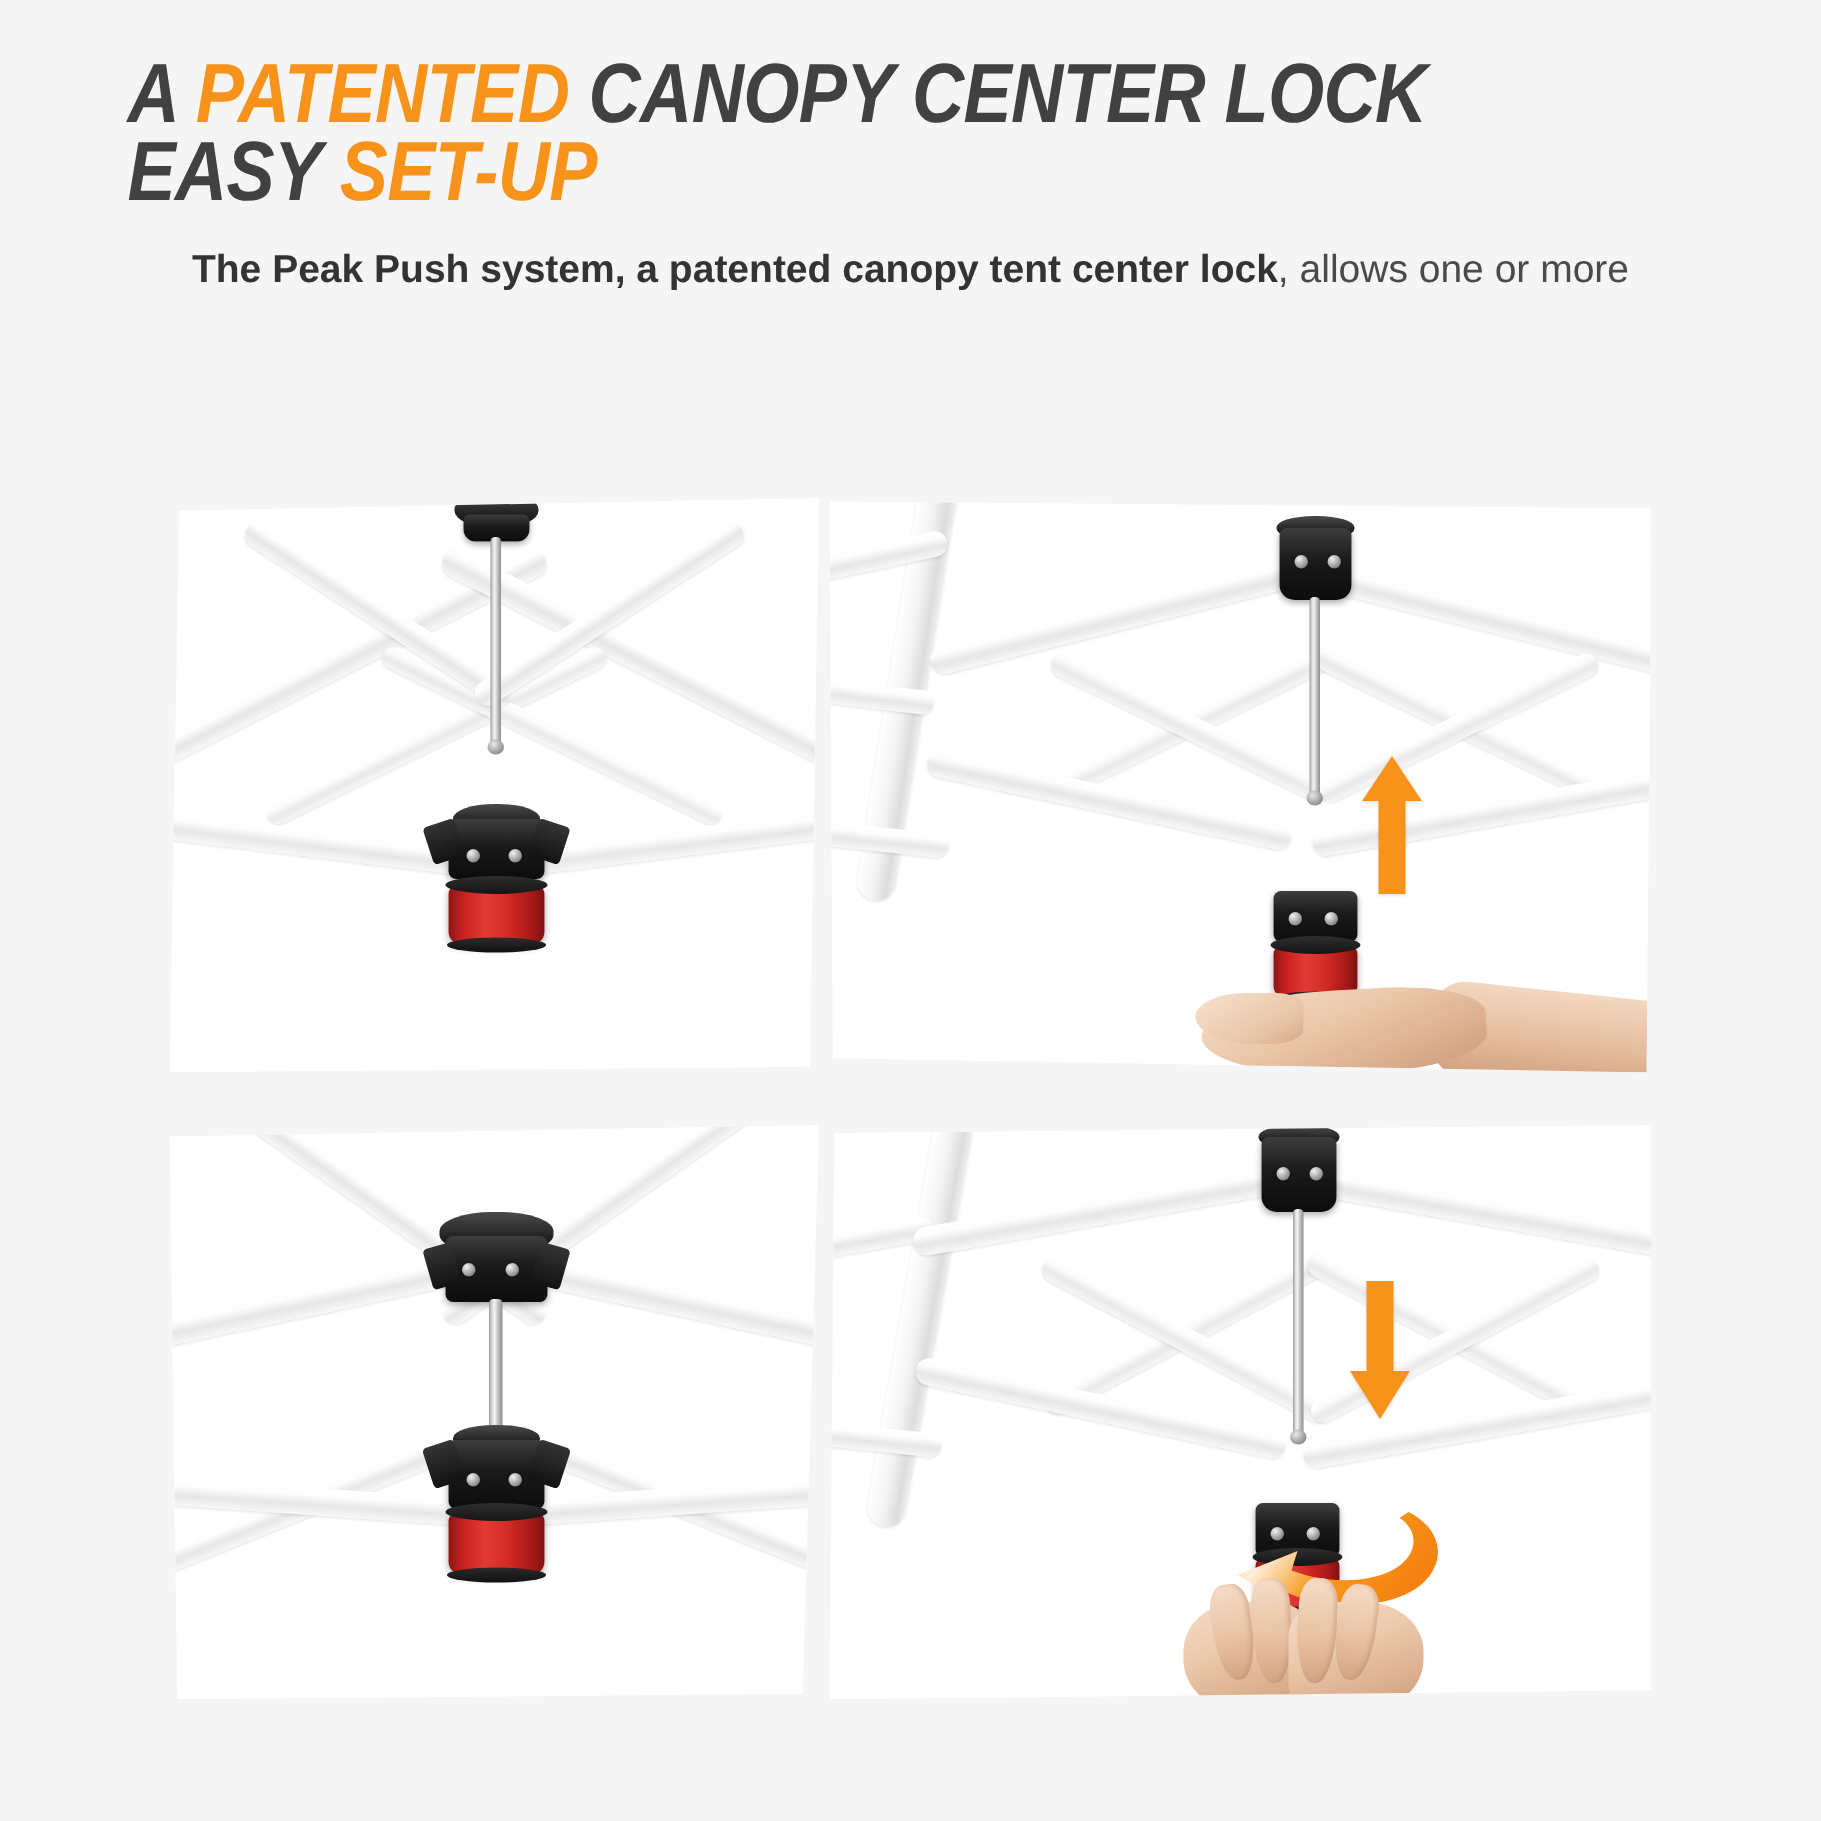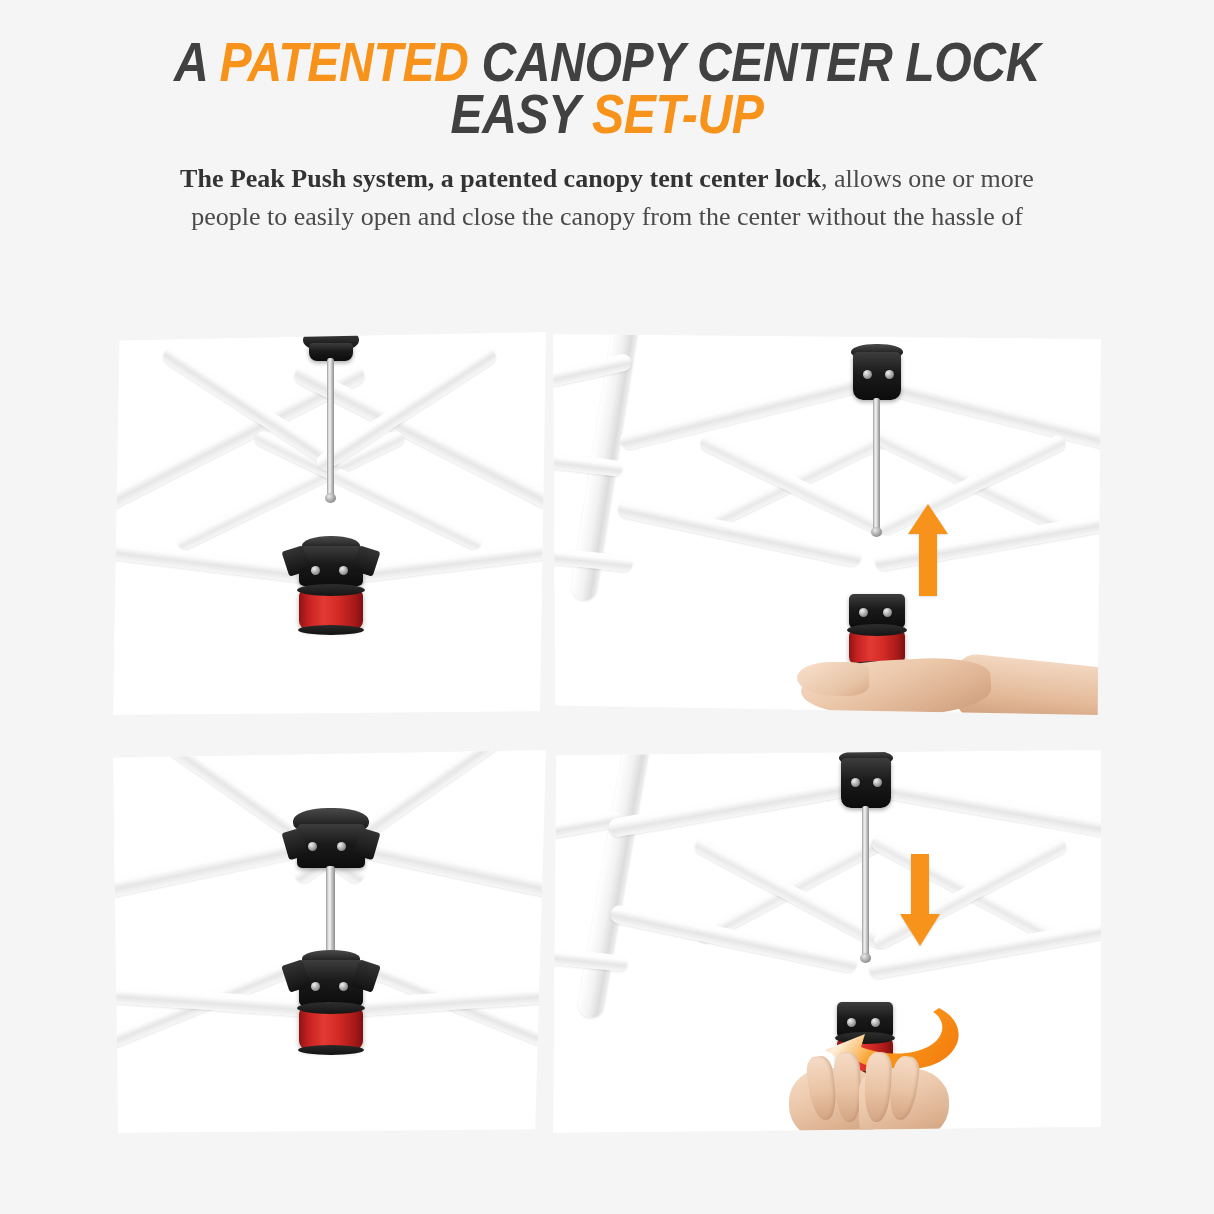--- a/index.html
+++ b/index.html
@@ -14,21 +14,21 @@
   #page {
     position:relative;
     width:1214px; height:1214px;
     background:#f5f5f5;
   }
 
   
   .title-block {
     position:absolute;
     top:36px; left:0; width:1214px;
-    text-align:center;
+    text-align:left;
   }
   .title-line {
     font-family:"Liberation Sans Narrow","Liberation Sans", sans-serif;
     font-weight:bold;
     font-style:italic;
     font-size:56px;
     line-height:52px;
     letter-spacing:-0.5px;
     color:#414141;
     white-space:nowrap;
@@ -41,21 +41,21 @@
   .body-block {
     position:absolute;
     top:160px; left:80px; width:1054px;
     text-align:center;
     color:#4a4a4a;
     font-size:26px;
     line-height:38px;
     font-family:"Liberation Sans Narrow","Liberation Sans", sans-serif;
   }
   .body-block .b { font-weight:bold; color:#333; }
-  .body-line { display:block;font-family:Liberation Serif, serif; }
+  .body-line { display:block; }
 
   
   .grid {
     position:absolute;
     top:332px; left:0;
     width:1214px; height:800px;
   }
 
   .panel {
     position:absolute;
@@ -165,21 +165,20 @@
 
 <div id="page">
 
   <div class="title-block">
     <div class="title-line"><span>A </span><span class="hl">PATENTED</span><span> CANOPY CENTER LOCK</span></div>
     <div class="title-line"><span>EASY </span><span class="hl">SET-UP</span></div>
   </div>
 
   <div class="body-block">
     <span class="body-line"><span class="b">The Peak Push system, a patented canopy tent center lock</span><span>, allows one or more</span></span>
-    <span class="body-line">people to easily open and close the canopy from the center without the hassle of</span>
   </div>
 
   <div class="grid">
 
     <div class="panel p1">
       <div class="scene">
 
         <div class="pole" style="left:-40px; top:30px; width:290px; height:19px; transform:rotate(-27deg); transform-origin:right center;"></div>
         <div class="pole" style="right:-40px; top:30px; width:290px; height:19px; transform:rotate(27deg); transform-origin:left center;"></div>
 

